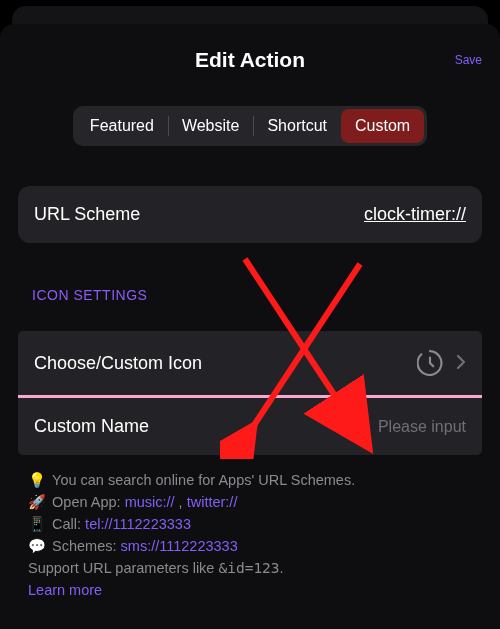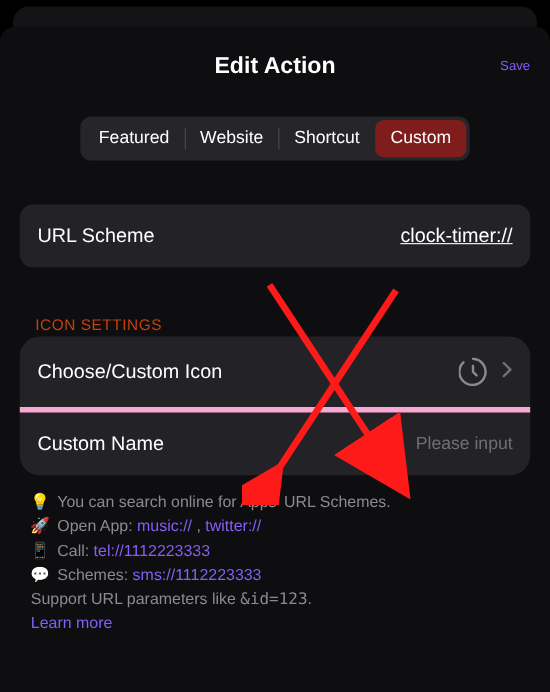--- a/index.html
+++ b/index.html
@@ -91,35 +91,35 @@
       font-size: 18px;
       color: #fff;
       text-align: right;
       text-decoration: underline;
     }
     .section-header {
       margin-top: 44px;
       margin-left: 14px;
       font-size: 14px;
       letter-spacing: 0.5px;
-      color: #c2410c;
+      color: #8b5cf6;
     }
     .group-card {
-      margin-top: 3px;
+      margin-top: 28px;
       background: #232327;
-      border-radius: 18px;
+      border-radius: 5px;
     }
     .group-row {
       display: flex;
       align-items: center;
       padding: 18px 16px;
       gap: 12px;
     }
     .group-row + .group-row {
-      border-top: 5px solid #f9a8d4;
+      border-top: 3px solid #f9a8d4;
     }
     .group-row .spacer { flex: 1; }
     .row-placeholder {
       font-size: 16px;
       color: #6f6f75;
     }
     .icon-circle {
       width: 28px; height: 28px;
       display: flex; align-items: center; justify-content: center;
     }

